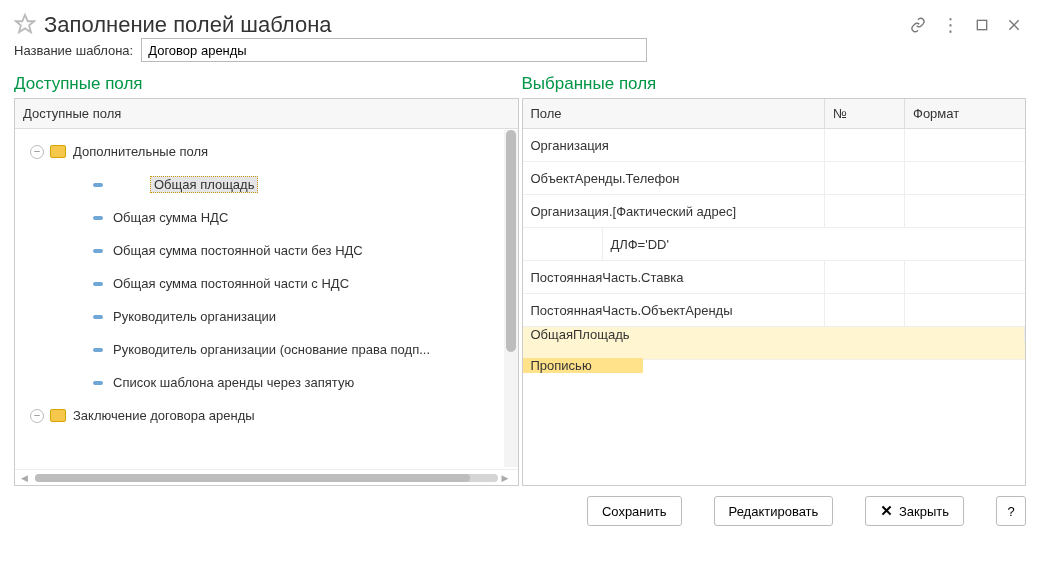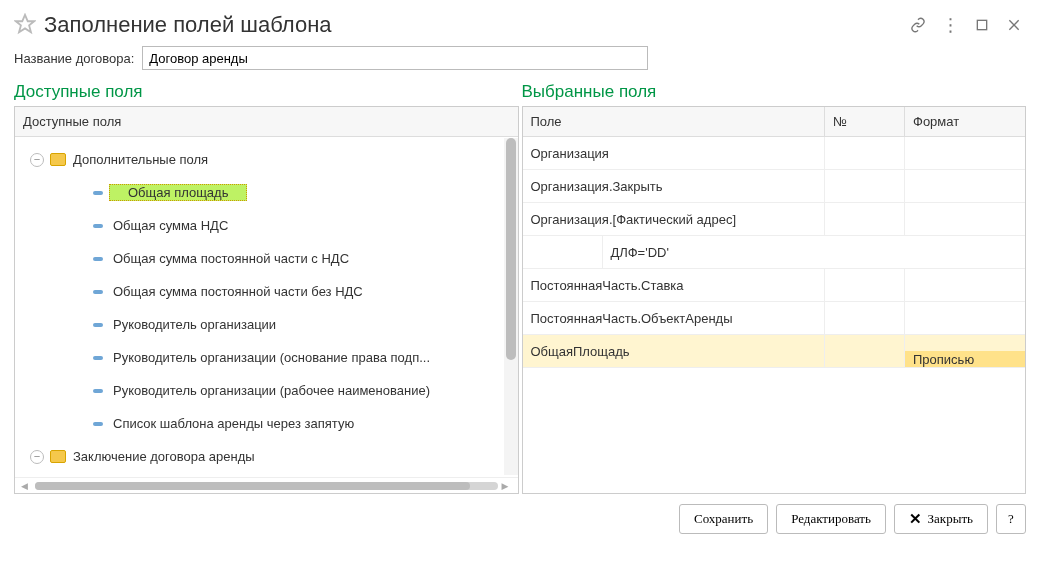--- a/index.html
+++ b/index.html
@@ -11,21 +11,21 @@
     color: #333;
     width: 1040px;
     height: 562px;
     overflow: hidden;
     padding: 12px 14px;
   }
   .titlebar {
     display: flex;
     align-items: center;
     gap: 8px;
-    margin-bottom: 8px;
+    margin-bottom: 0;
   }
   .star-icon svg { width: 22px; height: 22px; stroke: #bbb; fill: none; stroke-width: 2; }
   .title { font-size: 22px; font-weight: normal; flex: 1; color: #333; }
   .titlebar-btn { width: 24px; height: 24px; display: flex; align-items: center; justify-content: center; cursor: pointer; color: #777; }
   .titlebar-btn svg { width: 16px; height: 16px; stroke: currentColor; fill: none; stroke-width: 2; }
   .name-row { display: flex; align-items: center; gap: 8px; margin-bottom: 12px; }
   .name-row label { color: #333; }
   .name-row input {
     border: 1px solid #bbb; height: 24px; padding: 5px 6px; flex: 0 0 506px;
     font-family: inherit; font-size: 13px;
@@ -45,45 +45,46 @@
   .tree-row { display: flex; align-items: center; height: 33px; cursor: default; }
   .toggle { width: 20px; display: flex; justify-content: center; align-items: center; }
   .toggle .circ {
     width: 14px; height: 14px; border: 1px solid #bbb; border-radius: 50%;
     display: flex; align-items: center; justify-content: center; font-size: 11px; color: #888; line-height: 1;
   }
   .node-icon { width: 22px; display: flex; justify-content: center; align-items: center; }
   .folder { width: 16px; height: 13px; background: #f5c84b; border: 1px solid #d8a400; border-radius: 2px; position: relative; }
   .dash { width: 10px; height: 4px; background: #6fa6d6; border-radius: 2px; }
   .node-label { padding: 0 4px; white-space: nowrap; }
-  .node-label.sel { background: #bef264; border: 1px dotted #cc9a00; padding: 0 18px; }
+  .node-label.sel { background: #e5e5e5; border: 1px dotted #cc9a00; padding: 0 3px; margin-left: 41px; }
   .hscroll {
     height: 16px; border-top: 1px solid #eee; display: flex; align-items: center; padding: 0 6px;
   }
   .hscroll .arrow { width: 10px; color: #aaa; font-size: 9px; }
   .hscroll .thumb { flex: 1; height: 8px; margin: 0 4px; background: #d5d5d5; border-radius: 4px; position: relative; }
   .hscroll .thumb::after { content:""; position:absolute; left:0; top:0; width:94%; height:100%; background:#bdbdbd; border-radius:4px; }
   .vscroll {
     position: absolute; right: 0; top: 31px; bottom: 18px; width: 14px; background: #f4f4f4;
   }
   .vscroll .vthumb { position: absolute; left: 2px; right: 2px; top: 0; height: 66%; background: #bdbdbd; border-radius: 5px; }
   .table-body { flex: 1; overflow: auto; }
   .trow { display: flex; height: 33px; align-items: stretch; border-bottom: 1px solid #eee; }
   .tcell { padding: 0 8px; border-right: 1px solid #eee; display: flex; align-items: center; text-align: center; }
   .tcell:last-child { border-right: none; }
   .c-field { flex: 1; }
   .c-num { width: 80px; }
   .c-fmt { width: 120px; }
-  .trow.sel { background: #fff5d0; }
+  .trow.sel { background: #fff5d0; flex-direction: column; }
   .trow.sel .tcell.c-fmt { background: #ffe28a; margin-top: 16px; }
   .footer { display: flex; gap: 8px; justify-content: flex-end; margin-top: 10px; align-items: center; }
   .btn {
     border: 1px solid #bbb; background: #fff; height: 30px; padding: 0 14px;
-    display: flex; align-items: center; gap: 6px; cursor: pointer; font-family: Liberation Serif, serif; font-size: 13px;
+    display: flex; align-items: center; gap: 6px; cursor: pointer; font-family: Liberation Sans, sans-serif; font-size: 13px;
     border-radius: 3px;
+    margin-left: 24px;
   }
   .btn .xicon { font-weight: bold; font-size: 15px; }
   .btn.help { width: 30px; padding: 0; justify-content: center; }
   .dots { font-size: 18px; line-height: 1; letter-spacing: -1px; }
 </style>
 </head>
 <body>
 
 <div class="titlebar">
   <span class="star-icon">
@@ -108,21 +109,21 @@
   </span>
   <span class="titlebar-btn">
     <svg viewBox="0 0 24 24">
         <line x1="5" y1="5" x2="19" y2="19"></line>
         <line x1="19" y1="5" x2="5" y2="19"></line>
       </svg>
   </span>
 </div>
 
 <div class="name-row">
-  <label>Название договора:</label>
+  <label>Название шаблона:</label>
   <input type="text" value="Договор аренды" style="">
 </div>
 
 <div class="columns">
   <div class="col">
     <div class="col-header">Доступные поля</div>
     <div class="panel">
       <div class="panel-header">
         <div class="cell" style="flex:1">Доступные поля</div>
       </div>
@@ -153,53 +154,45 @@
                 <div class="dash"></div>
               </div>
               <span class="node-label">Общая сумма НДС</span>
             </div>
             <div class="tree-row">
               <div style="width: 48px;"></div>
               <div class="toggle"></div>
               <div class="node-icon">
                 <div class="dash"></div>
               </div>
+              <span class="node-label">Общая сумма постоянной части без НДС</span>
+            </div>
+            <div class="tree-row">
+              <div style="width: 48px;"></div>
+              <div class="toggle"></div>
+              <div class="node-icon">
+                <div class="dash"></div>
+              </div>
               <span class="node-label">Общая сумма постоянной части с НДС</span>
             </div>
             <div class="tree-row">
               <div style="width: 48px;"></div>
               <div class="toggle"></div>
               <div class="node-icon">
                 <div class="dash"></div>
               </div>
-              <span class="node-label">Общая сумма постоянной части без НДС</span>
-            </div>
-            <div class="tree-row">
-              <div style="width: 48px;"></div>
-              <div class="toggle"></div>
-              <div class="node-icon">
-                <div class="dash"></div>
-              </div>
               <span class="node-label">Руководитель организации</span>
             </div>
             <div class="tree-row">
               <div style="width: 48px;"></div>
               <div class="toggle"></div>
               <div class="node-icon">
                 <div class="dash"></div>
               </div>
               <span class="node-label">Руководитель организации (основание права подп...</span>
-            </div>
-            <div class="tree-row">
-              <div style="width: 48px;"></div>
-              <div class="toggle"></div>
-              <div class="node-icon">
-                <div class="dash"></div>
-              </div>
-              <span class="node-label">Руководитель организации (рабочее наименование)</span>
             </div>
             <div class="tree-row">
               <div style="width: 48px;"></div>
               <div class="toggle"></div>
               <div class="node-icon">
                 <div class="dash"></div>
               </div>
               <span class="node-label">Список шаблона аренды через запятую</span>
             </div>
             <div class="tree-row">
@@ -233,21 +226,21 @@
         <div class="cell c-num">№</div>
         <div class="cell c-fmt">Формат</div>
       </div>
       <div class="table-body" id="table-body">
           <div class="trow">
             <div class="tcell c-field">Организация</div>
             <div class="tcell c-num"></div>
             <div class="tcell c-fmt"></div>
           </div>
           <div class="trow">
-            <div class="tcell c-field">Организация.Закрыть</div>
+            <div class="tcell c-field">ОбъектАренды.Телефон</div>
             <div class="tcell c-num"></div>
             <div class="tcell c-fmt"></div>
           </div>
           <div class="trow">
             <div class="tcell c-field">Организация.[Фактический адрес]</div>
             <div class="tcell c-num"></div>
             <div class="tcell c-fmt"></div>
           </div>
           <div class="trow">
             <div class="tcell c-num"></div>

